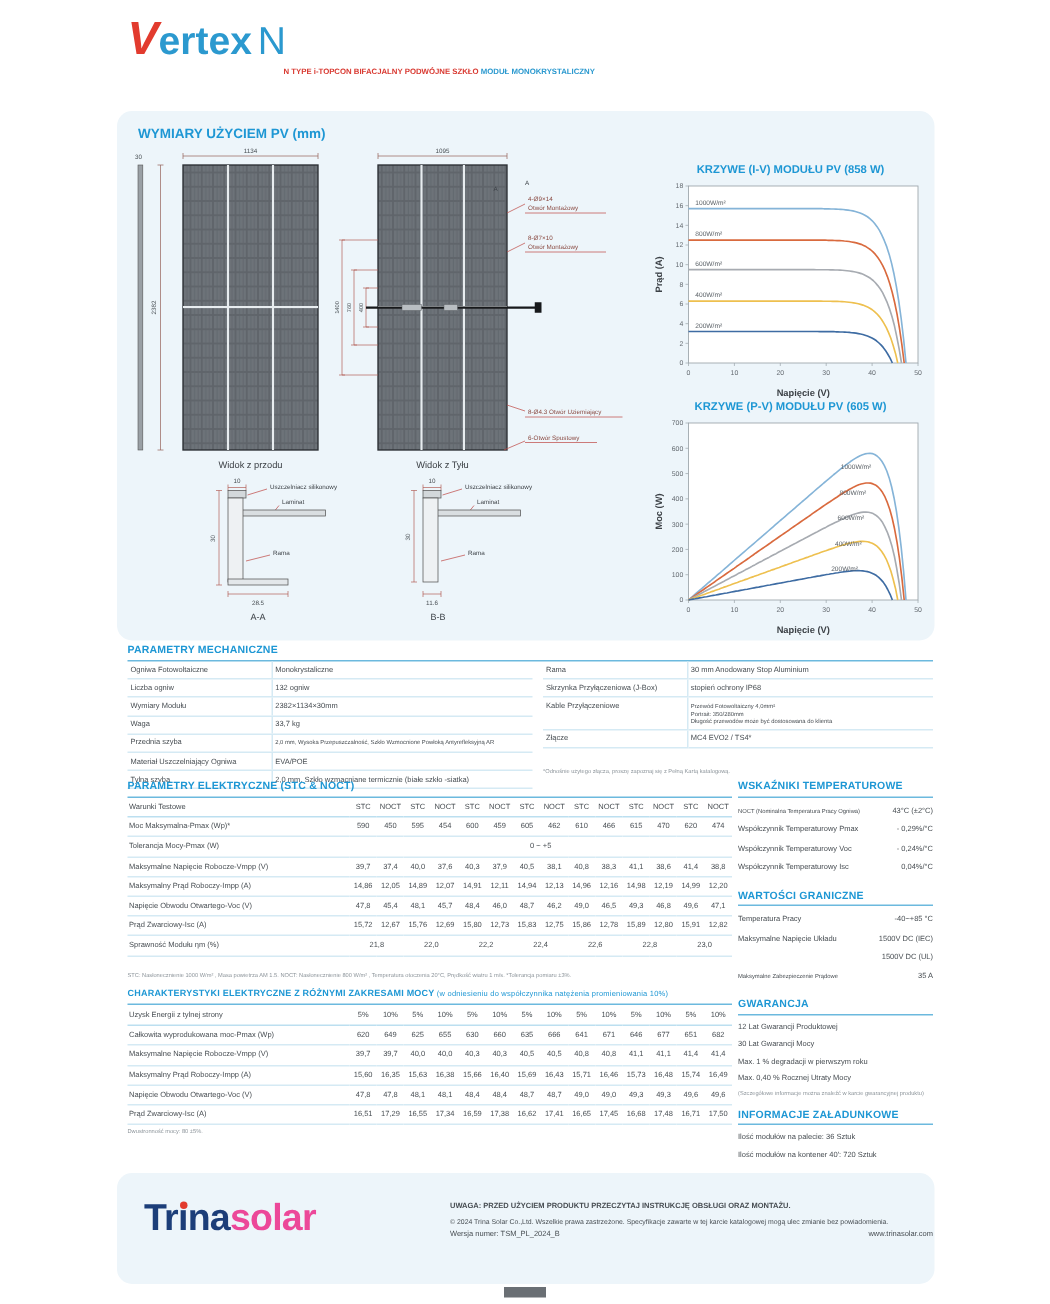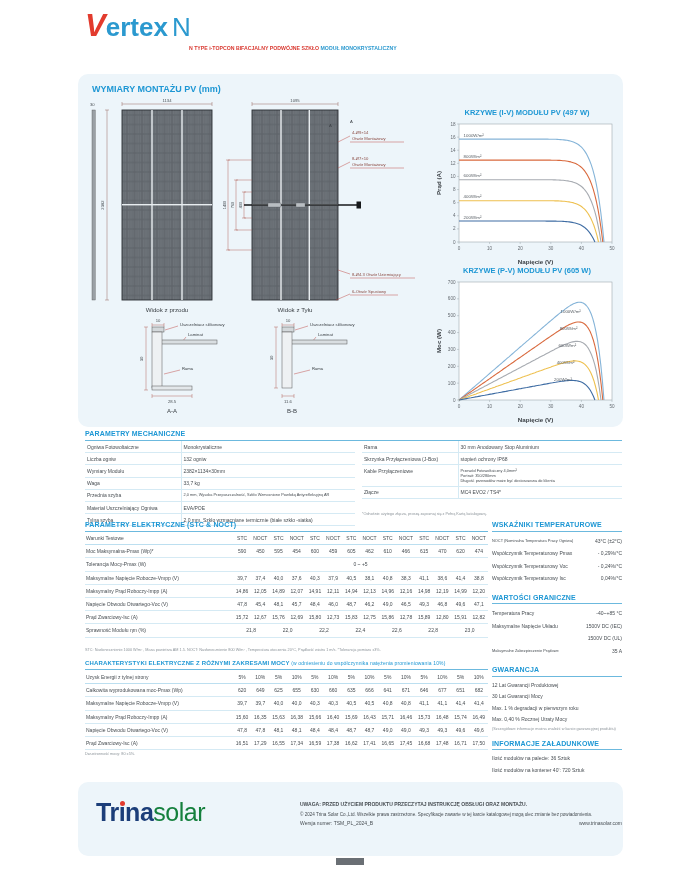--- a/index.html
+++ b/index.html
@@ -24,38 +24,38 @@
 .ptable td{border-bottom:1px solid #d5eaf4;padding:3.1px 0;text-align:center;overflow:hidden;white-space:nowrap}
 .ptable td.lbl{text-align:left;width:148px;padding-left:1px}
 .ptable tr:first-child td{border-bottom:1px solid #bcdff0}
 .fnote{font-size:3.8px;color:#8d959b}
 .side-row{display:flex;justify-content:space-between;font-size:5px;color:#474d52;line-height:12.5px;white-space:nowrap}
 .side-row .sr-v{text-align:right}
 .side-item{font-size:5px;color:#474d52;line-height:11.5px;white-space:nowrap}
 .side-sec{margin-bottom:9px}
 .side-rows{padding-top:3px}
 .tr-logo{font-size:25px;font-weight:bold;color:#1c3e79;letter-spacing:-.5px}
-.tr-logo .solar{color:#15803d;font-weight:normal}
+.tr-logo .solar{color:#ec4899;font-weight:bold}
 .idot{position:relative;display:inline-block}
 .idot::after{content:"";position:absolute;left:1px;top:2.5px;width:5.5px;height:5.5px;border-radius:50%;background:#e23b2e}
 .ft-line{font-size:5px;color:#474d52;line-height:9.5px;white-space:nowrap}
 svg text{font-family:"Liberation Sans",sans-serif}
 </style>
 </head>
 <body>
 
 <div class="abs" style="left:85px;top:8px">
   <span id="vertex-wordmark"><span class="logo-v">V</span><span class="logo-rest">e</span><span class="logo-rest">r</span><span class="logo-rest">t</span><span class="logo-rest">e</span><span class="logo-rest">x</span></span><span class="logo-n">N</span>
 </div>
 <div class="abs subtitle" style="left:189px;top:45px">
   <span>N TYPE i-TOPCON BIFACJALNY PODWÓJNE SZKŁO </span><span class="blue-part">MODUŁ MONOKRYSTALICZNY</span>
 </div>
 
 <div class="abs panel" style="left:78px;top:74px;width:545px;height:353px"></div>
-<div class="abs dims-title" style="left:92px;top:84px">WYMIARY MONTAŻU PV (mm)</div>
+<div class="abs dims-title" style="left:92px;top:84px">WYMIARY UŻYCIEM PV (mm)</div>
 
 <svg class="abs" style="left:82px;top:96px" width="350" height="330" viewBox="0 0 350 330">
   <defs>
     <pattern id="cells" width="7.5" height="9.5" patternUnits="userSpaceOnUse">
       <rect width="7.5" height="9.5" fill="#5f646a"></rect>
       <rect x="0.6" y="0.6" width="6.3" height="8.3" fill="#6d7379"></rect>
       <path d="M2.7 0.6 V8.9 M5.1 0.6 V8.9" stroke="#5f646a" stroke-width="0.5"></path>
     </pattern>
   </defs>
   <g>
@@ -148,21 +148,21 @@
     <path d="M194 231 V292 M192 231 H196 M192 292 H196" stroke="#b05a52" stroke-width="0.45" fill="none"></path>
     <text x="191" y="262" text-anchor="middle" font-size="4.2" fill="#4a5055" transform="rotate(-90 191 262)">30</text>
     <text x="230" y="274" font-size="4.2" fill="#3c4146">Rama</text>
     <path d="M212 278 L228 274" stroke="#c0504d" stroke-width="0.5" fill="none"></path>
     <path d="M200 300 H212 M200 298 V302 M212 298 V302" stroke="#b05a52" stroke-width="0.45" fill="none"></path>
     <text x="206" y="307" text-anchor="middle" font-size="4.2" fill="#4a5055">11.6</text>
     <text x="210" y="317" text-anchor="middle" font-size="6" fill="#3c4146">B-B</text>
   </g>
 </svg>
 
-<div class="abs chart-title" style="left:432px;top:108px;width:190px">KRZYWE (I-V) MODUŁU PV (497 W)</div>
+<div class="abs chart-title" style="left:432px;top:108px;width:190px">KRZYWE (I-V) MODUŁU PV (858 W)</div>
 <div class="abs" id="chart0" style="left:435px;top:118px"><svg width="184" height="150">
       <rect x="24" y="6" width="153" height="118" fill="#ffffff" stroke="#9fa8ae" stroke-width="0.6"></rect>
       <line x1="24" y1="124" x2="24" y2="126" stroke="#9fa8ae" stroke-width="0.5"></line>
       <text x="24" y="132" text-anchor="middle" font-size="4.6" fill="#666c72">0</text>
       <line x1="54.6" y1="124" x2="54.6" y2="126" stroke="#9fa8ae" stroke-width="0.5"></line>
       <text x="54.6" y="132" text-anchor="middle" font-size="4.6" fill="#666c72">10</text>
       <line x1="85.2" y1="124" x2="85.2" y2="126" stroke="#9fa8ae" stroke-width="0.5"></line>
       <text x="85.2" y="132" text-anchor="middle" font-size="4.6" fill="#666c72">20</text>
       <line x1="115.8" y1="124" x2="115.8" y2="126" stroke="#9fa8ae" stroke-width="0.5"></line>
       <text x="115.8" y="132" text-anchor="middle" font-size="4.6" fill="#666c72">30</text>

